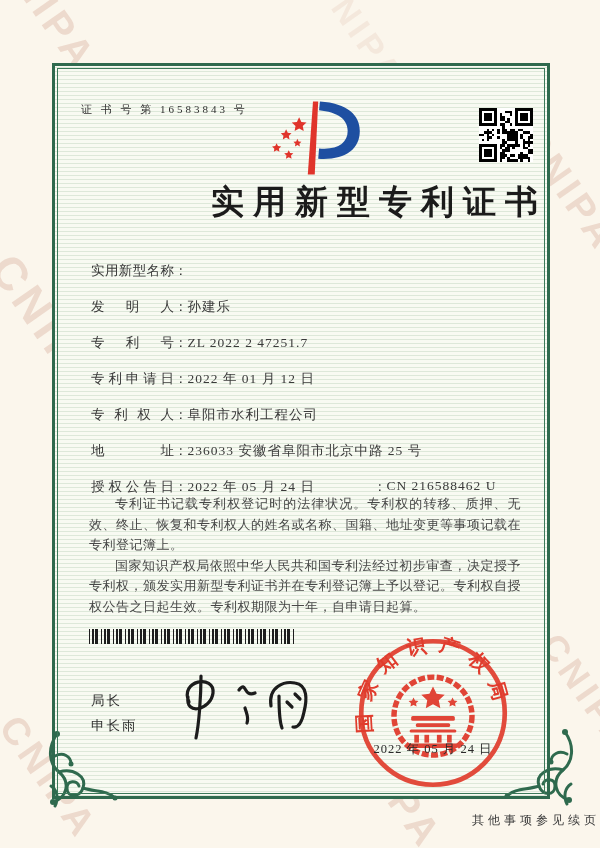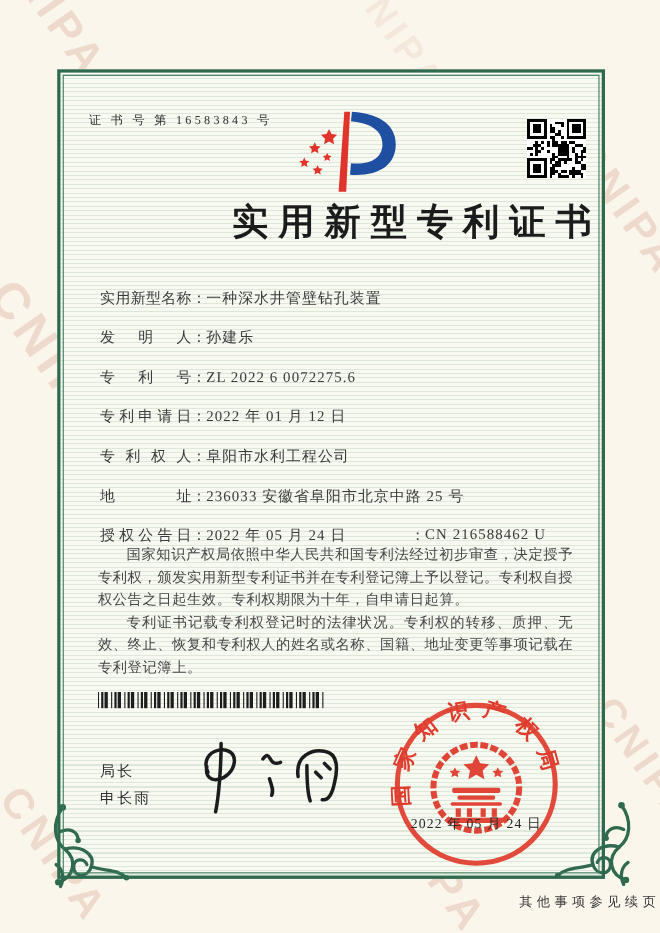--- a/index.html
+++ b/index.html
@@ -255,31 +255,30 @@
         <rect x="2" y="16" width="3" height="3" fill="#000"></rect>
       </svg>
   </div>
 
   <div class="title">实用新型专利证书</div>
 
   <div class="fields">
     <div class="frow">
       <span class="flabel">实用新型名称</span>
         <span class="fcolon">：</span>
-        <span class="fvalue">一种深水井管壁钻孔装置</span>
     </div>
     <div class="frow">
       <span class="flabel">发明人</span>
         <span class="fcolon">：</span>
         <span class="fvalue">孙建乐</span>
     </div>
     <div class="frow">
       <span class="flabel">专利号</span>
         <span class="fcolon">：</span>
-        <span class="fvalue">ZL 2022 6 0072275.6</span>
+        <span class="fvalue">ZL 2022 2 47251.7</span>
     </div>
     <div class="frow">
       <span class="flabel">专利申请日</span>
         <span class="fcolon">：</span>
         <span class="fvalue">2022 年 01 月 12 日</span>
     </div>
     <div class="frow">
       <span class="flabel">专利权人</span>
         <span class="fcolon">：</span>
         <span class="fvalue">阜阳市水利工程公司</span>
@@ -294,22 +293,22 @@
         <span class="fcolon">：</span>
         <span class="fvalue">2022 年 05 月 24 日</span>
       <span class="second">
           <span class="fcolon">：</span>
           <span class="fvalue">CN 216588462 U</span>
       </span>
     </div>
   </div>
 
   <div class="paras">
+    <p>专利证书记载专利权登记时的法律状况。专利权的转移、质押、无效、终止、恢复和专利权人的姓名或名称、国籍、地址变更等事项记载在专利登记簿上。</p>
     <p>国家知识产权局依照中华人民共和国专利法经过初步审查，决定授予专利权，颁发实用新型专利证书并在专利登记簿上予以登记。专利权自授权公告之日起生效。专利权期限为十年，自申请日起算。</p>
-    <p>专利证书记载专利权登记时的法律状况。专利权的转移、质押、无效、终止、恢复和专利权人的姓名或名称、国籍、地址变更等事项记载在专利登记簿上。</p>
   </div>
 
   <div class="barcode">
     <svg id="barcode-svg" width="208" height="15">
         <rect x="0" y="0" width="1" height="15" fill="#1d1d1d"></rect>
         <rect x="3" y="0" width="2" height="15" fill="#1d1d1d"></rect>
         <rect x="6" y="0" width="3" height="15" fill="#1d1d1d"></rect>
         <rect x="12" y="0" width="1" height="15" fill="#1d1d1d"></rect>
         <rect x="15" y="0" width="2" height="15" fill="#1d1d1d"></rect>
         <rect x="18" y="0" width="3" height="15" fill="#1d1d1d"></rect>

